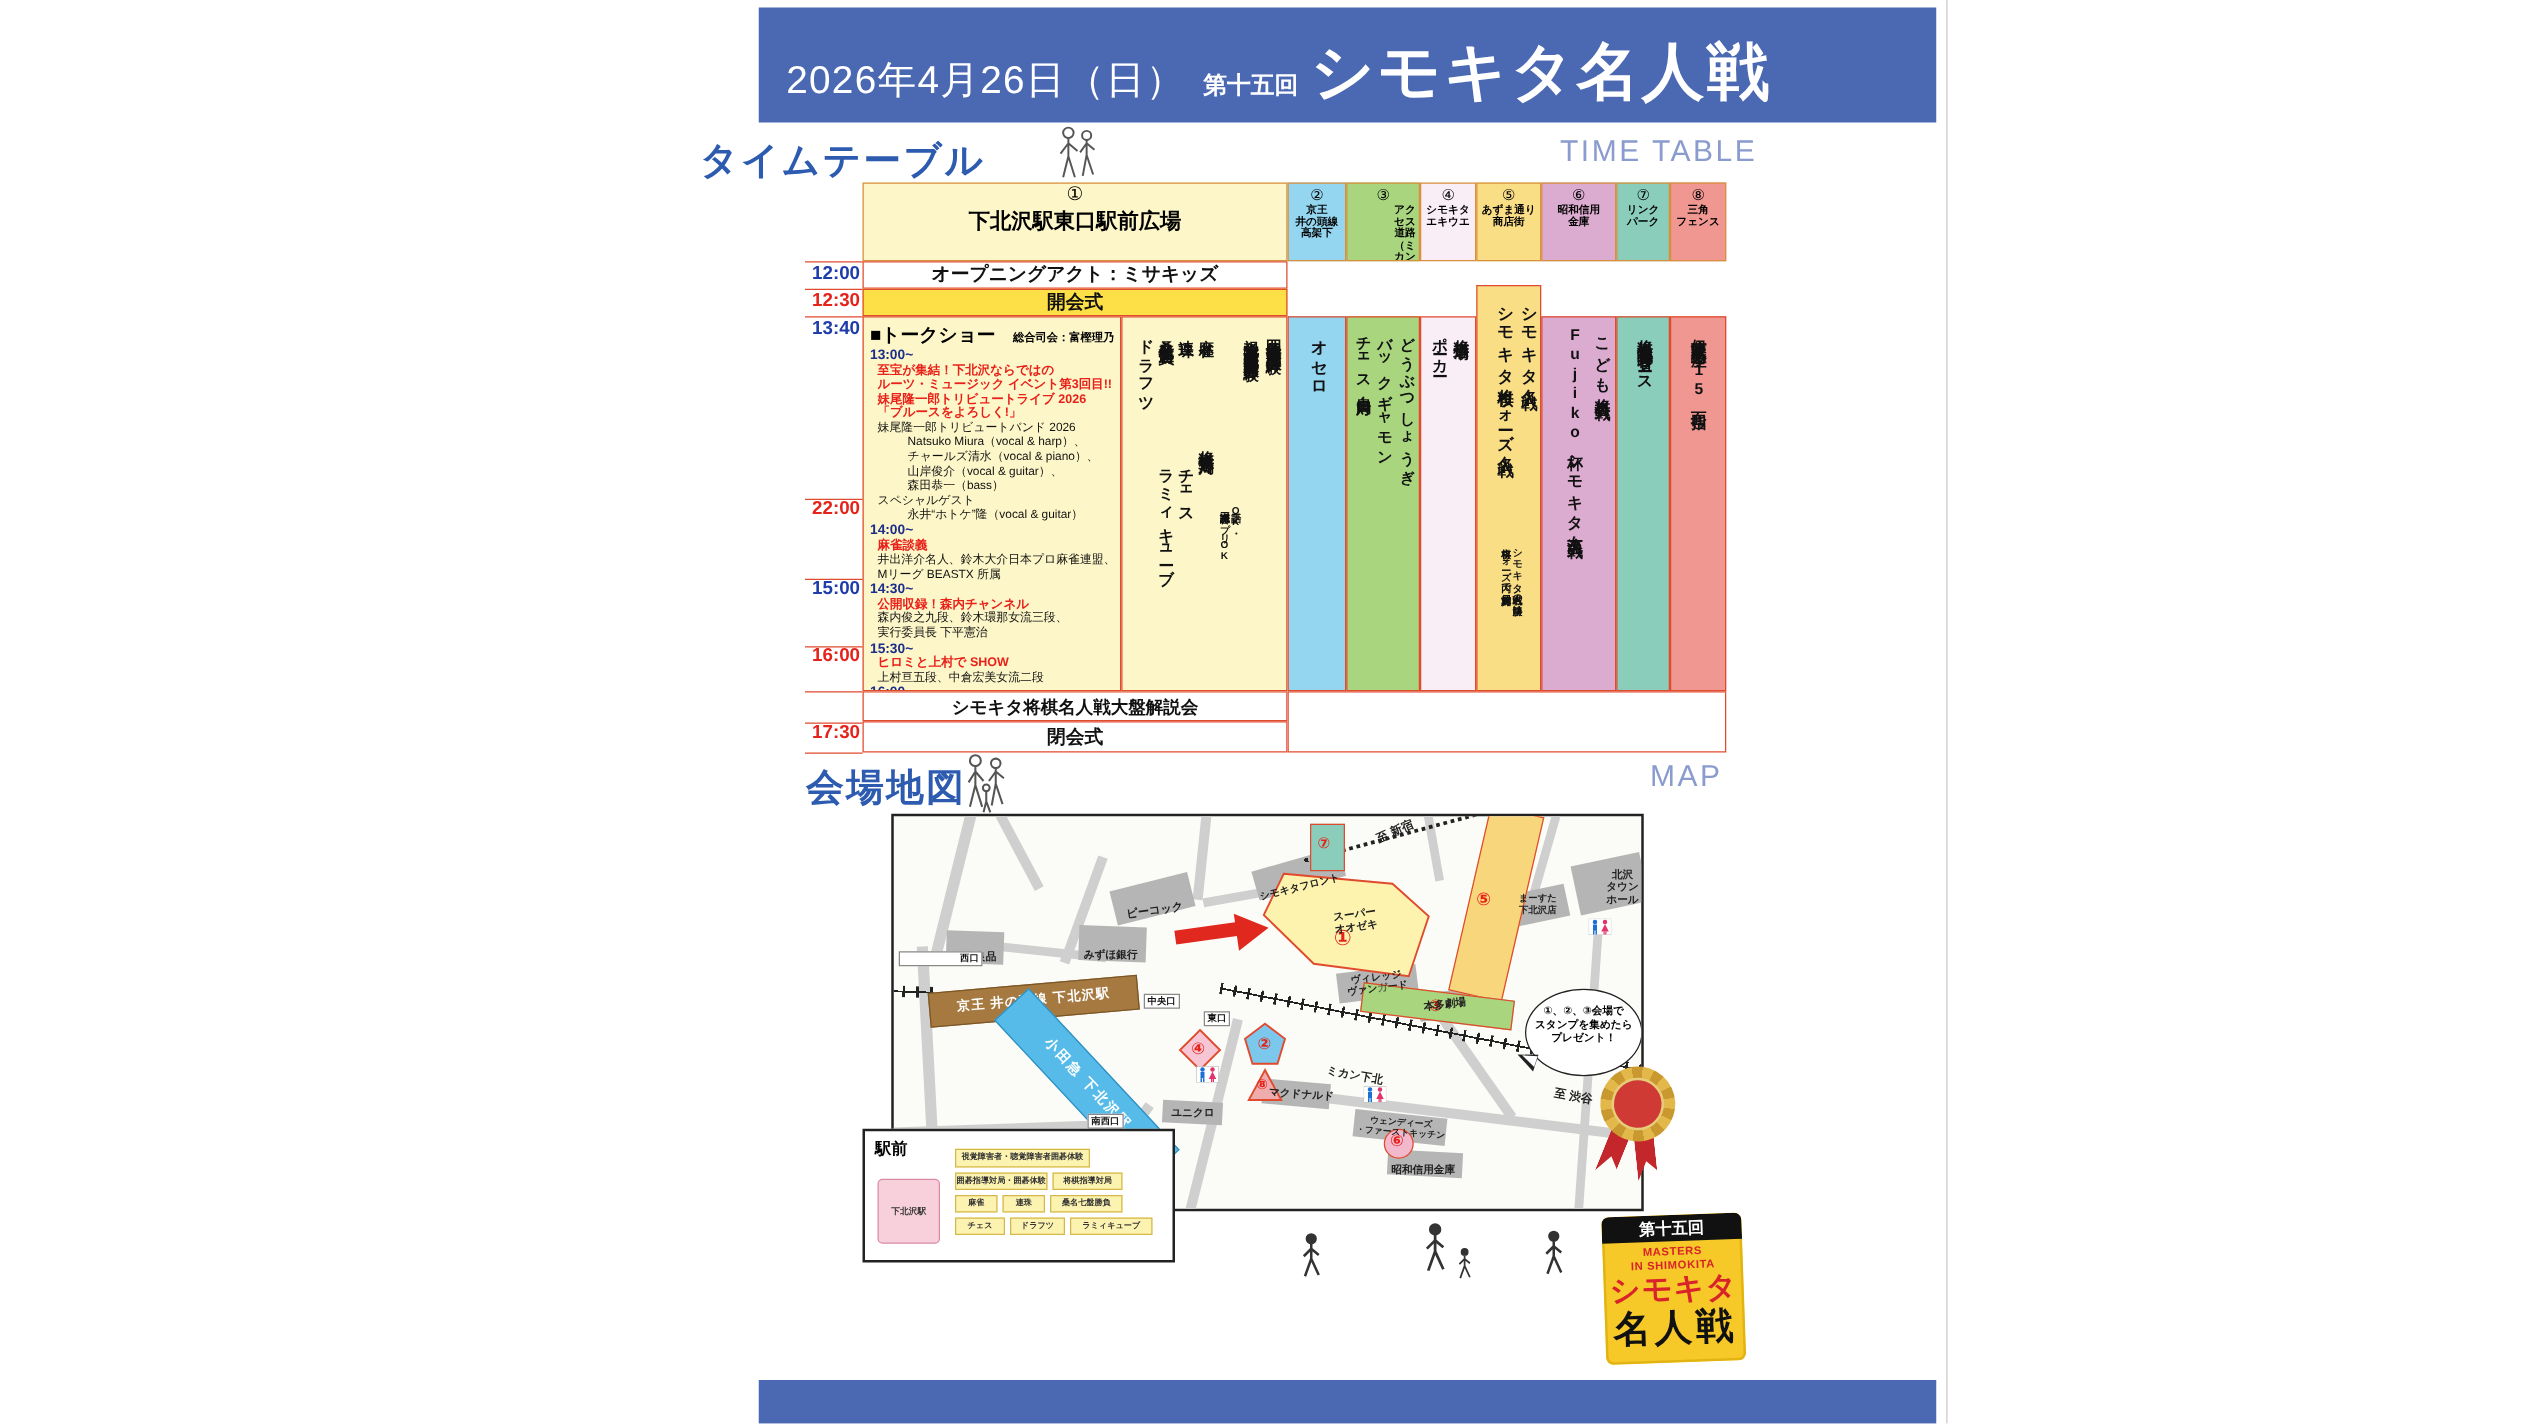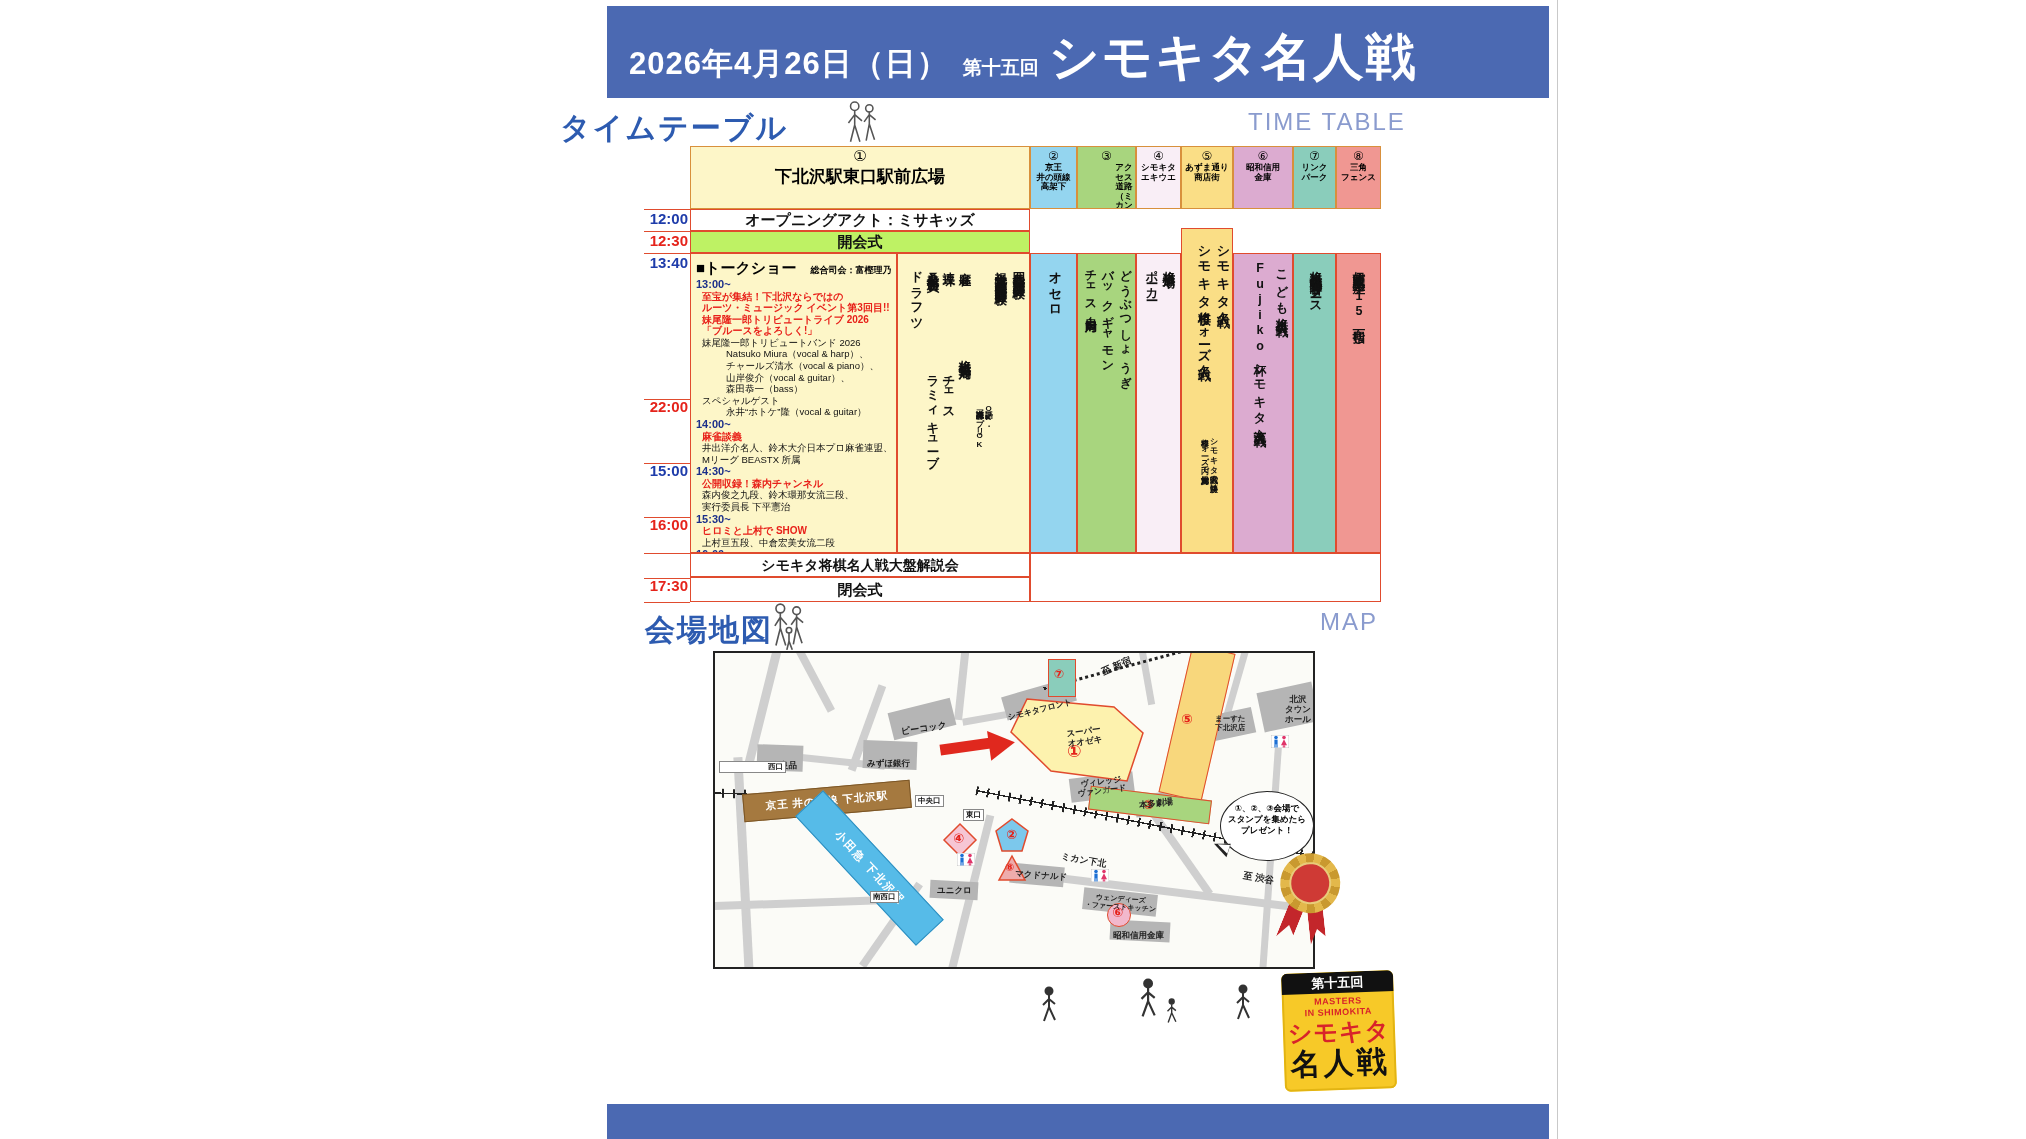--- a/index.html
+++ b/index.html
@@ -1,21 +1,21 @@
 <!DOCTYPE html>
 <html><head>
 <meta charset="utf-8">
 <style>
   html,body{margin:0;padding:0;background:#fff;}
   .canvas{position:relative;width:2026px;height:1139px;background:#ffffff;overflow:hidden;
           font-family:"Liberation Sans","DejaVu Sans",sans-serif;}
   .abs{position:absolute;}
   .bar{position:absolute;left:607px;width:942px;background:#4b69b2;}
   .hdr-row{display:flex;align-items:baseline;position:absolute;left:22px;top:18px;color:#fff;white-space:nowrap;}
-  .hdr-date{font-size:31px;font-weight:bold;letter-spacing:1px;}
+  .hdr-date{font-size:31px;font-weight:normal;letter-spacing:1px;}
   .hdr-ed{font-size:19px;font-weight:bold;margin-left:14px;}
   .hdr-title{font-size:50px;font-weight:900;margin-left:10px;letter-spacing:2px;}
   .sec-jp{position:absolute;color:#2d5bb0;font-size:30px;font-weight:900;letter-spacing:2px;}
   .sec-en{position:absolute;color:#8a9bce;font-size:24px;font-weight:400;letter-spacing:2px;}
   .cell{position:absolute;border:1.6px solid #e04b2e;box-sizing:border-box;overflow:hidden;}
   .hcell{border-color:#d8903c;text-align:center;}
   .cnum{font-size:12px;line-height:14px;padding-top:2px;}
   .cname{font-size:8.5px;font-weight:bold;line-height:9.5px;white-space:pre-line;}
   .rowtxt{text-align:center;font-weight:bold;color:#111;}
   .ttime{position:absolute;width:60px;text-align:right;font-size:15px;font-weight:bold;}
@@ -143,21 +143,21 @@
     </div>
     <div class="cell" style="left: 1030px; top: 253px; width: 47px; height: 300px; background: rgb(148, 213, 239);"></div>
     <div class="cell" style="left: 1077px; top: 253px; width: 59px; height: 300px; background: rgb(168, 213, 126);"></div>
     <div class="cell" style="left: 1136px; top: 253px; width: 45px; height: 300px; background: rgb(249, 238, 246);"></div>
     <div class="cell" style="left: 1181px; top: 228px; width: 52px; height: 325px; background: rgb(250, 222, 134);"></div>
     <div class="cell" style="left: 1233px; top: 253px; width: 60px; height: 300px; background: rgb(220, 171, 208);"></div>
     <div class="cell" style="left: 1293px; top: 253px; width: 43px; height: 300px; background: rgb(138, 205, 187);"></div>
     <div class="cell" style="left: 1336px; top: 253px; width: 45px; height: 300px; background: rgb(240, 151, 146);"></div>
     <div class="cell" style="left: 1030px; top: 553px; width: 351px; height: 49px; background: rgb(255, 255, 255);"></div>
     <div class="cell rowtxt" style="left: 690px; top: 209px; width: 340px; height: 22px; background: rgb(255, 255, 255); font-size: 15px; line-height: 20px;">オープニングアクト：ミサキッズ</div>
-    <div class="cell rowtxt" style="left: 690px; top: 231px; width: 340px; height: 22px; background: #bef264; font-size: 15px; line-height: 20px;">開会式</div>
+    <div class="cell rowtxt" style="left: 690px; top: 231px; width: 340px; height: 22px; background: #fde047; font-size: 15px; line-height: 20px;">開会式</div>
     <div class="cell rowtxt" style="left: 690px; top: 553px; width: 340px; height: 24px; background: rgb(255, 255, 255); font-size: 14px; line-height: 22px;">シモキタ将棋名人戦大盤解説会</div>
     <div class="cell rowtxt" style="left: 690px; top: 577px; width: 340px; height: 25px; background: rgb(255, 255, 255); font-size: 15px; line-height: 23px;">閉会式</div>
     <div class="cell" style="left: 690px; top: 253px; width: 207px; height: 300px; background: rgb(253, 246, 200); padding: 5px 2px 0px 5px;">
       <div style="white-space: nowrap;"><span style="font-size: 15px; font-weight: 900;">■トークショー</span><span style="font-size: 9px; font-weight: bold; margin-left: 14px;">総合司会：富樫理乃</span></div>
       <div class="tl c-navy" style="">13:00~</div>
       <div class="tl c-red" style="">至宝が集結！下北沢ならではの</div>
       <div class="tl c-red" style="">ルーツ・ミュージック イベント第3回目!!</div>
       <div class="tl c-red" style="">妹尾隆一郎トリビュートライブ 2026</div>
       <div class="tl c-red" style="">「ブルースをよろしく!」</div>
       <div class="tl c-blk" style="">妹尾隆一郎トリビュートバンド 2026</div>
@@ -345,20 +345,33 @@
         <div class="abs" style="left: 498px; top: 188px; width: 0px; height: 0px; border-right: 16px solid rgb(34, 34, 34); border-top: 5px solid transparent; border-bottom: 9px solid transparent; transform: rotate(18deg);"></div>
         <div class="abs" style="left: 502px; top: 190px; width: 0px; height: 0px; border-right: 12px solid rgb(255, 255, 255); border-top: 3px solid transparent; border-bottom: 6px solid transparent; transform: rotate(18deg);"></div>
       </div>
       <div class="abs" style="left: 556px; top: 196px; width: 74px; height: 100px; transform: rotate(8deg);">
         <div class="abs" style="left: 16px; top: 46px; width: 16px; height: 48px; background: rgb(195, 38, 43); transform: rotate(14deg); clip-path: polygon(0px 0px, 100% 0px, 100% 85%, 50% 68%, 0px 100%);"></div>
         <div class="abs" style="left: 40px; top: 46px; width: 16px; height: 48px; background: rgb(195, 38, 43); transform: rotate(-14deg); clip-path: polygon(0px 0px, 100% 0px, 100% 85%, 50% 68%, 0px 100%);"></div>
         <div class="abs" style="left: 7px; top: 4px; width: 60px; height: 60px; border-radius: 50%; background: repeating-conic-gradient(rgb(227, 184, 75) 0deg, rgb(227, 184, 75) 18deg, rgb(201, 153, 47) 18deg, rgb(201, 153, 47) 36deg);"></div>
         <div class="abs" style="left: 16px; top: 13px; width: 42px; height: 42px; border-radius: 50%; background: rgb(207, 58, 53); border: 2px solid rgb(232, 204, 122); box-sizing: border-box;"></div>
       </div>
     </div>
+    <div class="abs" style="left: 690px; top: 903px; width: 246px; height: 103px; background: rgb(255, 255, 255); border: 2px solid rgb(34, 34, 34); z-index: 6;">
+      <div class="abs" style="left: 8px; top: 5px; font-size: 13px; font-weight: 900;">駅前</div>
+      <div class="abs" style="left: 10px; top: 38px; width: 48px; height: 50px; background: rgb(248, 208, 220); border: 1px solid rgb(217, 138, 164); border-radius: 4px; font-size: 7px; font-weight: bold; color: rgb(51, 51, 51); display: flex; align-items: center; justify-content: center;">下北沢駅</div>
+      <div class="inset-blk" style="left: 72px; top: 14px; width: 108px; height: 15px;">視覚障害者・聴覚障害者囲碁体験</div>
+      <div class="inset-blk" style="left: 72px; top: 33px; width: 74px; height: 14px;">囲碁指導対局・囲碁体験</div>
+      <div class="inset-blk" style="left: 150px; top: 33px; width: 56px; height: 14px;">将棋指導対局</div>
+      <div class="inset-blk" style="left: 72px; top: 51px; width: 34px; height: 14px;">麻雀</div>
+      <div class="inset-blk" style="left: 110px; top: 51px; width: 34px; height: 14px;">連珠</div>
+      <div class="inset-blk" style="left: 148px; top: 51px; width: 58px; height: 14px;">桑名七盤勝負</div>
+      <div class="inset-blk" style="left: 72px; top: 69px; width: 40px; height: 14px;">チェス</div>
+      <div class="inset-blk" style="left: 116px; top: 69px; width: 44px; height: 14px;">ドラフツ</div>
+      <div class="inset-blk" style="left: 164px; top: 69px; width: 66px; height: 14px;">ラミィキューブ</div>
+    </div>
     <svg width="22" height="40" viewBox="0 0 22 40" style="position: absolute; left: 1038px; top: 986px;">
       <g stroke="#333" stroke-width="2" fill="none">
         <circle cx="11" cy="5" r="3.5" fill="#333"></circle>
         <path d="M11 9 L11 21 M11 13 L5 19 M11 13 L17 18 M11 21 L6 35 M11 21 L17 34"></path>
       </g>
     </svg>
     <svg width="24.200000000000003" height="44" viewBox="0 0 22 40" style="position: absolute; left: 1136px; top: 978px;">
       <g stroke="#333" stroke-width="2" fill="none">
         <circle cx="11" cy="5" r="3.5" fill="#333"></circle>
         <path d="M11 9 L11 21 M11 13 L5 19 M11 13 L17 18 M11 21 L6 35 M11 21 L17 34"></path>

